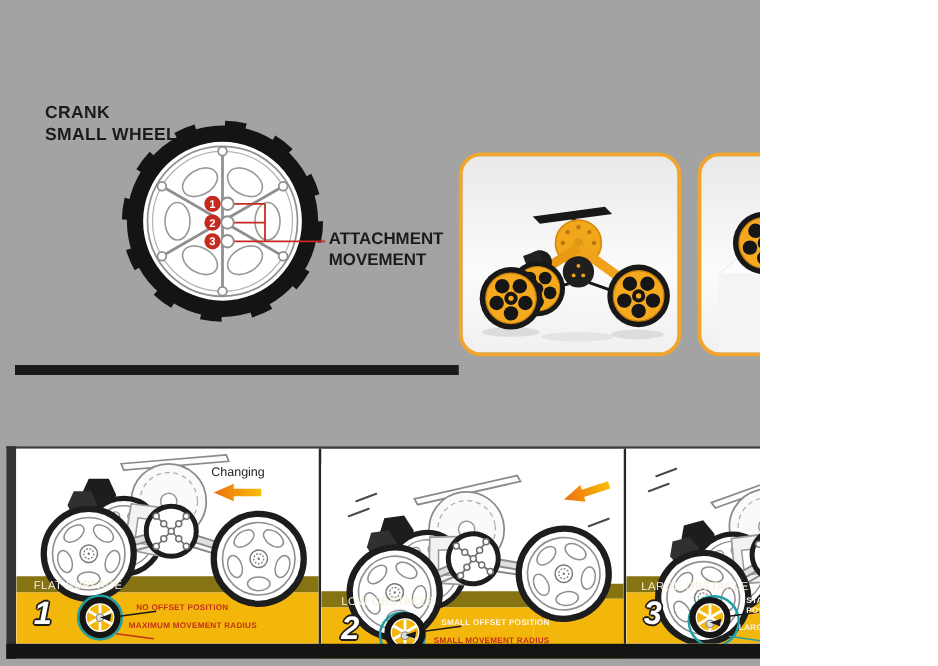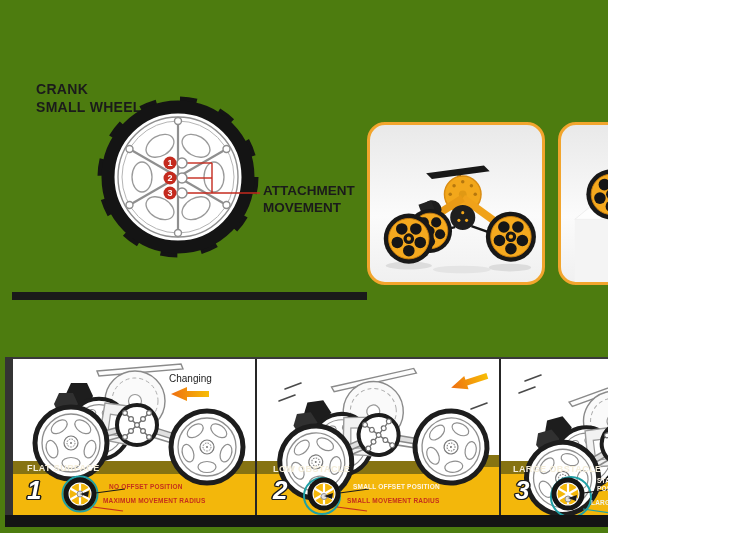--- a/index.html
+++ b/index.html
@@ -1,16 +1,16 @@
 <!DOCTYPE html>
 <html><head>
 <meta charset="utf-8">
 <style>
   html,body{margin:0;padding:0;background:#fff;}
-  .stage{position:relative;width:608px;height:533px;background:#4d7c0f;overflow:hidden;
+  .stage{position:relative;width:608px;height:533px;background:#a3a3a3;overflow:hidden;
          font-family:"Liberation Sans",sans-serif;}
   .abs{position:absolute;}
   
   .crank-title{left:36px;top:80px;font-size:14px;font-weight:bold;color:#1b1b1b;line-height:18px;letter-spacing:.3px;}
   .wheel-svg{left:90px;top:92px;}
   .attach-label{left:263px;top:182px;font-size:13.5px;font-weight:bold;color:#1b1b1b;line-height:17px;}
   .desc{left:35px;top:244px;width:340px;font-size:13.2px;color:#121212;line-height:16.4px;margin:0;}
   .divider-bar{left:12px;top:292px;width:355px;height:8px;background:#1a1a1a;}
   
   .photo{box-sizing:border-box;border:3px solid #f2a52d;border-radius:18px;overflow:hidden;
@@ -19,24 +19,24 @@
   .photo2{left:558px;top:122px;width:180px;height:163px;}
   
   .bottom{left:5px;top:357px;width:738px;height:170px;background:#fff;}
   .b-left{left:0;top:0;width:8px;height:170px;background:#343434;}
   .b-top{left:0;top:0;width:738px;height:2px;background:#3a3a3a;}
   .b-right{left:736px;top:0;width:2px;height:170px;background:#3a3a3a;}
   .b-bottom{left:0;top:158px;width:738px;height:12px;background:#141414;}
   .sep{top:2px;width:2px;height:156px;background:#262626;}
   .sep1{left:250px;} .sep2{left:494px;}
   .panel{top:2px;height:156px;background:#fff;overflow:hidden;}
-  .panel1{left:8px;width:242px;} .panel2{left:252px;width:242px;} .panel3{left:496px;width:240px;}
+  .panel1{left:8px;width:242px;} .panel2{left:252px;width:242px;margin-top:12px;} .panel3{left:496px;width:240px;}
   .olive{background:#867312;} .yellow{background:#F3B70B;}
   .art{left:0;top:0;width:242px;height:156px;}
-  .hdr{font-size:9px;font-weight:bold;color:#f5eeda;letter-spacing:.4px;}
+  .hdr{font-size:9px;font-weight:normal;color:#f5eeda;letter-spacing:.4px;}
   .pnum{font-size:26px;font-weight:800;font-style:italic;color:#fff;line-height:26px;
         text-shadow:-1.4px 0 #1d1d1d,1.4px 0 #1d1d1d,0 -1.4px #1d1d1d,0 1.4px #1d1d1d,
         -1px -1px #1d1d1d,1px 1px #1d1d1d,-1px 1px #1d1d1d,1px -1px #1d1d1d;}
   .picon{left:42px;top:112px;}
   .lbl{font-size:6.5px;font-weight:bold;letter-spacing:.2px;line-height:7.5px;white-space:nowrap;}
   .lbl.wrap{white-space:normal;width:44px;}
   .red{color:#c5301c;} .white{color:#fdf4e6;} .pale{color:#eef3ea;}
   .forward{left:156px;top:14px;font-size:10px;color:#222;}
 </style>
 </head>

